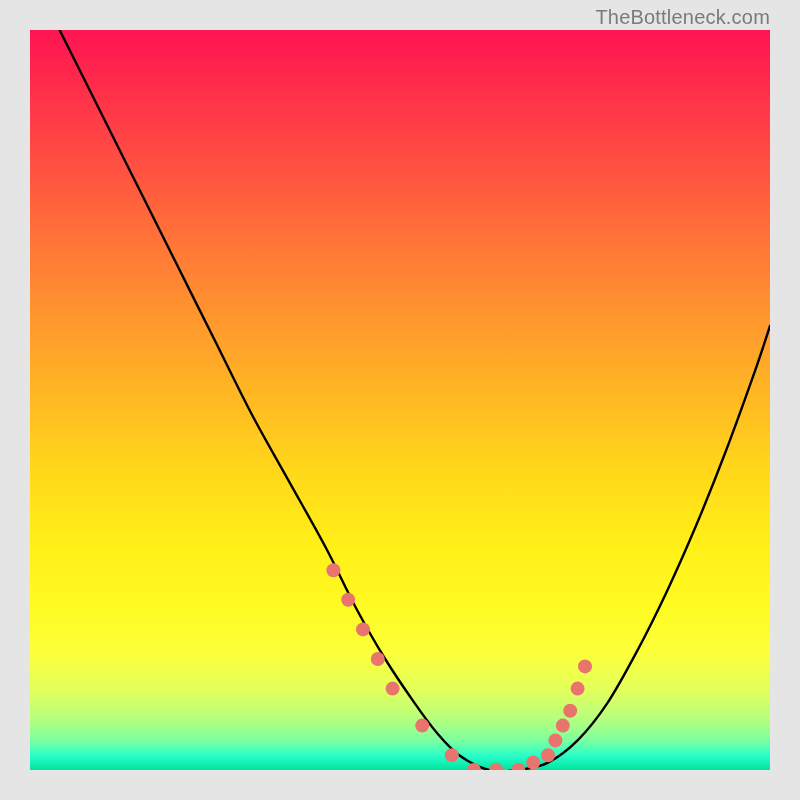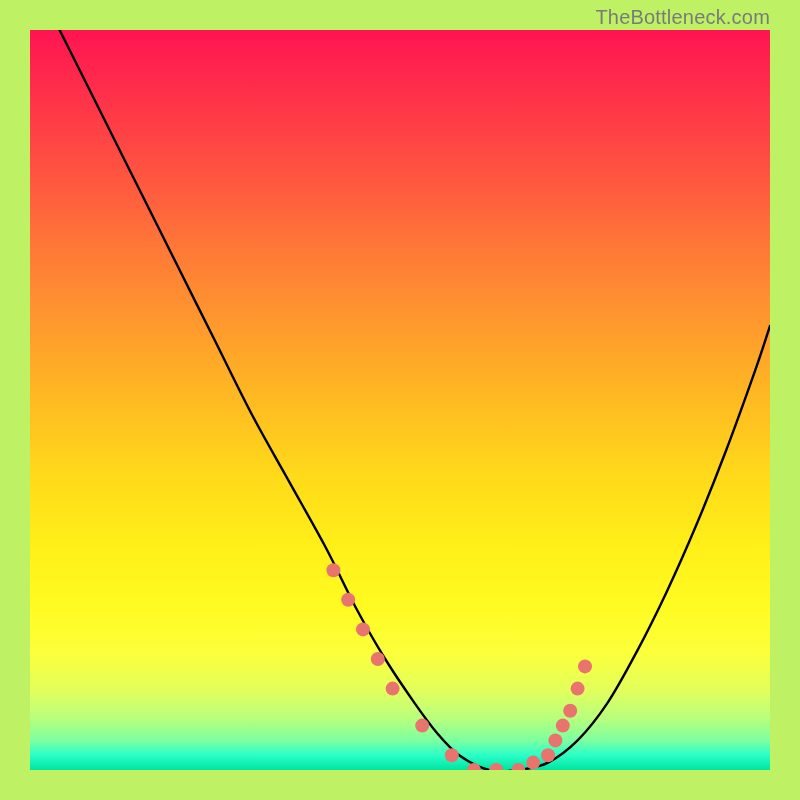--- a/index.html
+++ b/index.html
@@ -7,21 +7,21 @@
     padding: 0;
     width: 800px;
     height: 800px;
     background: #000000;
     overflow: hidden;
   }
   .stage {
     position: relative;
     width: 800px;
     height: 800px;
-    background: #bef264;
+    background: #e5e5e5;
   }
   .plot-area {
     position: absolute;
     left: 30px;
     top: 30px;
     width: 740px;
     height: 740px;
     background: linear-gradient(to bottom,
       #ff1452 0%,
       #ff2e4a 8%,

